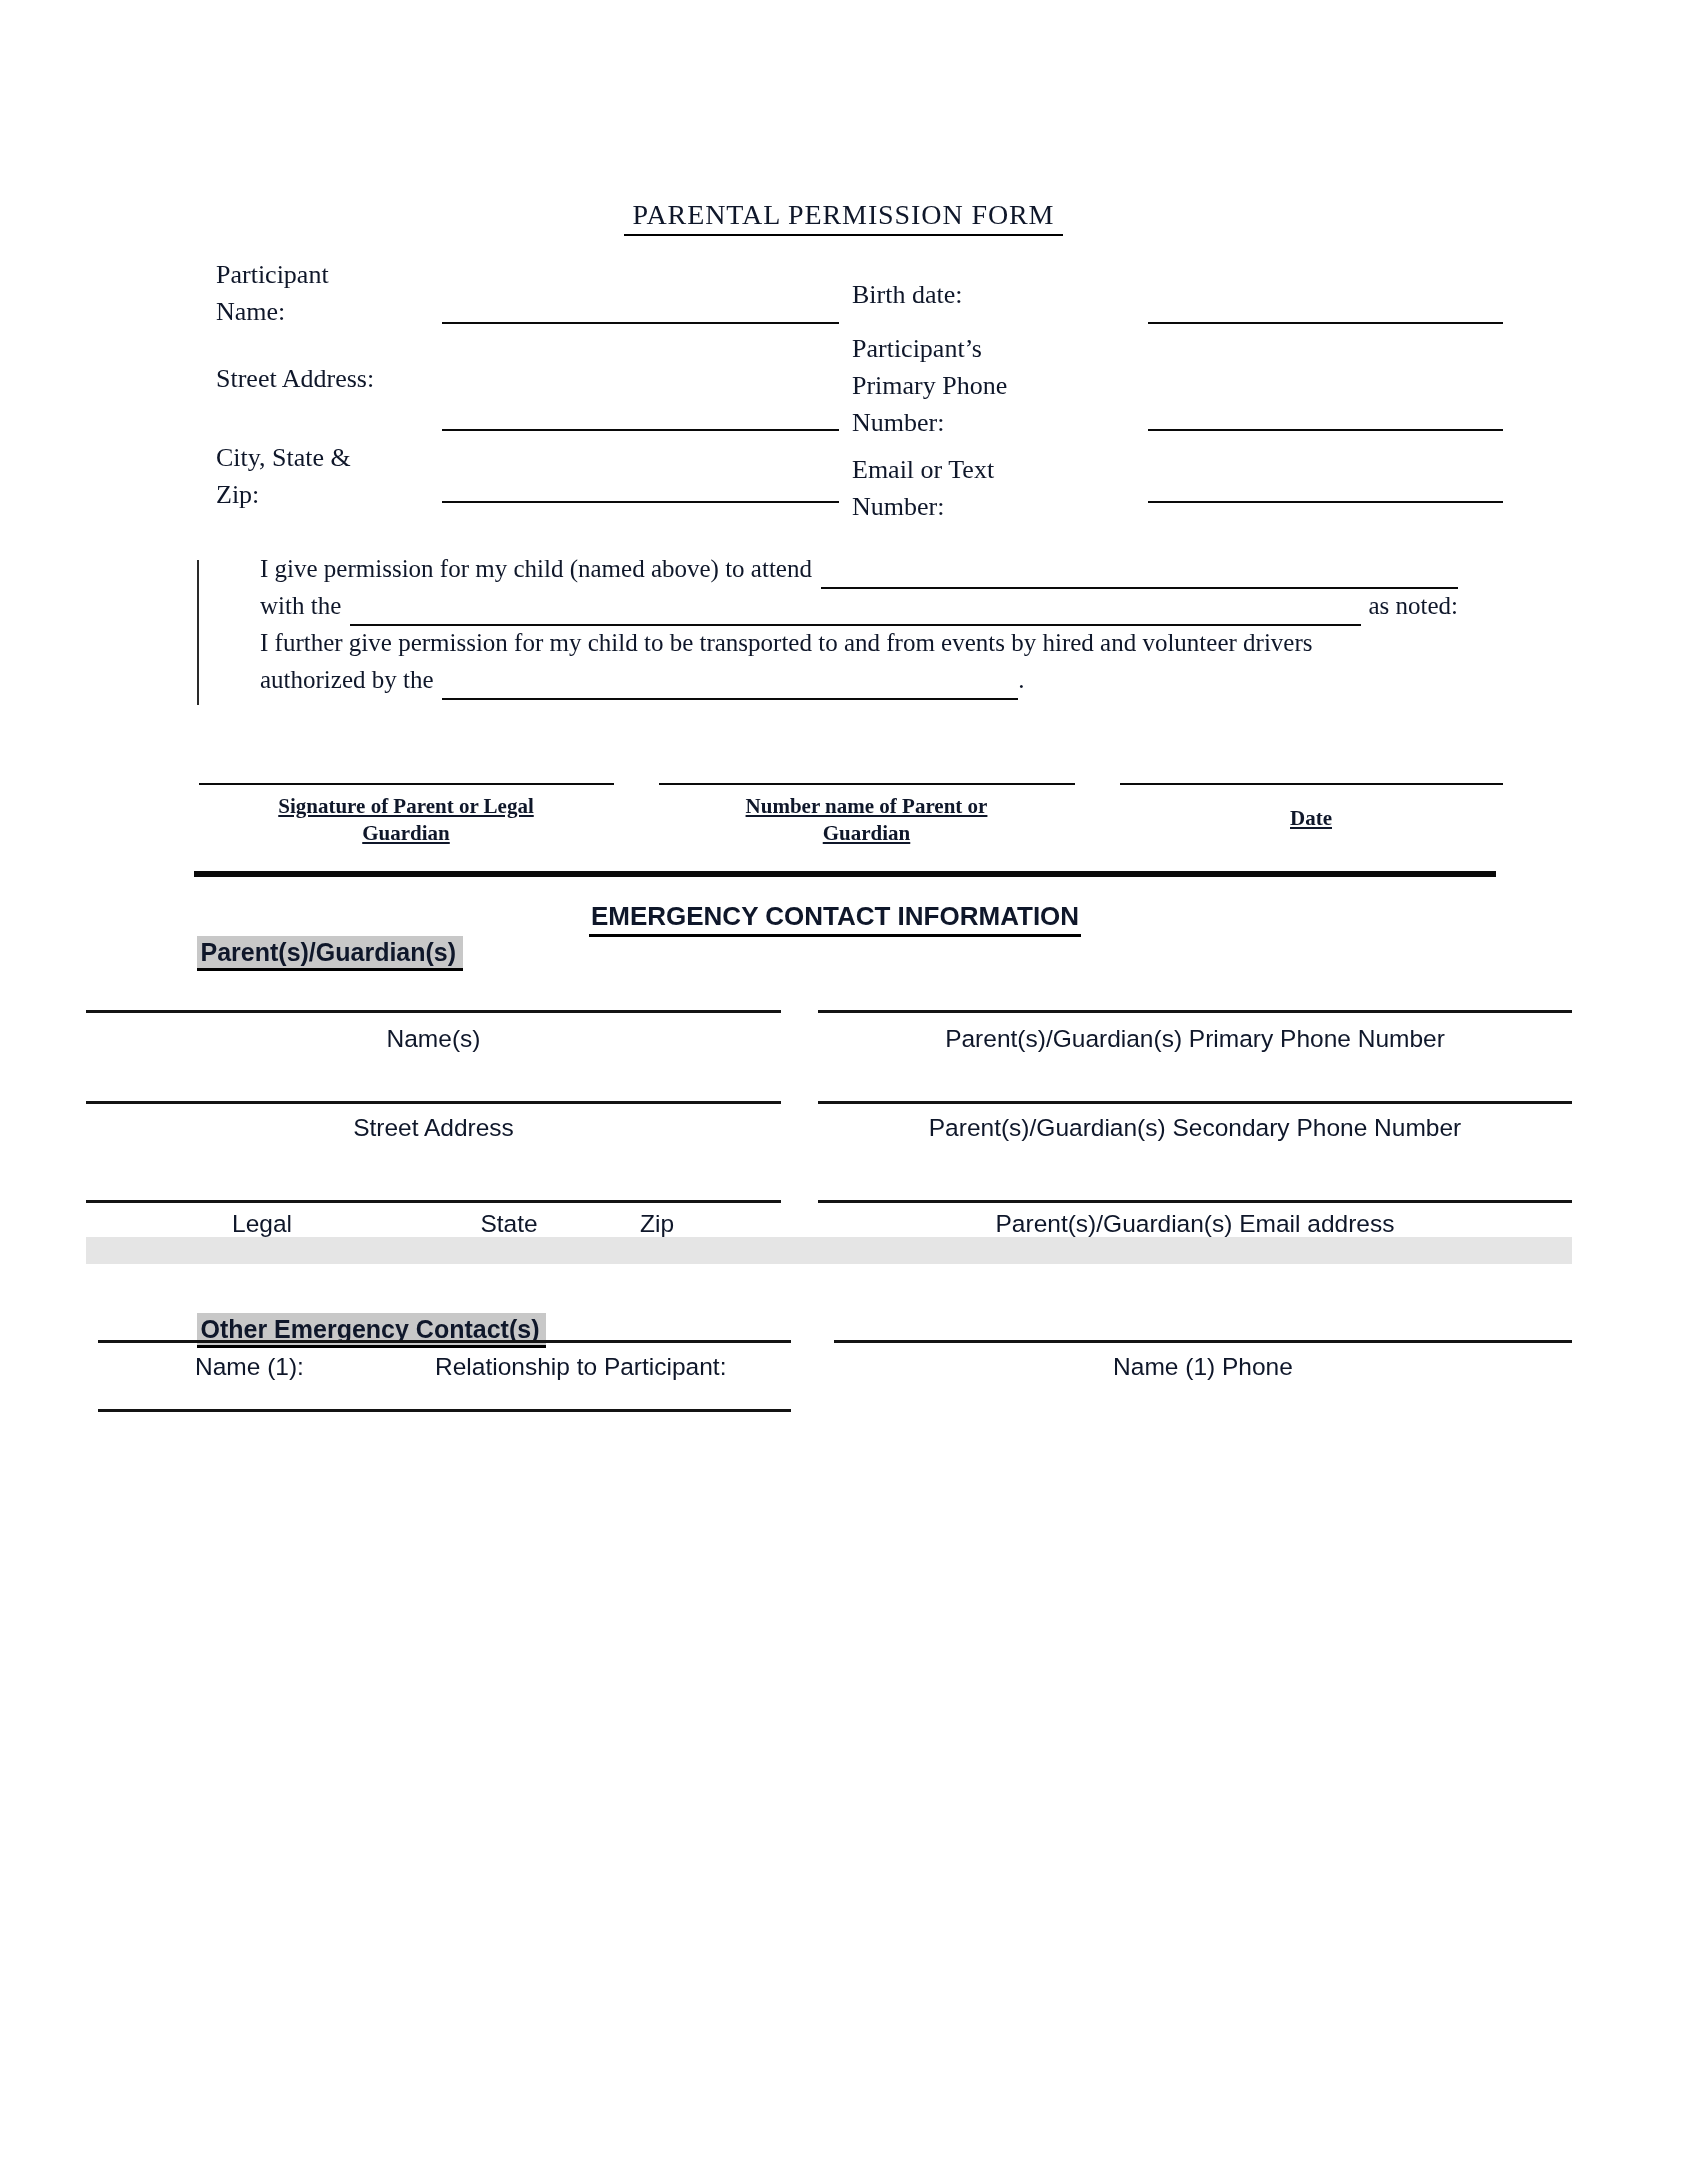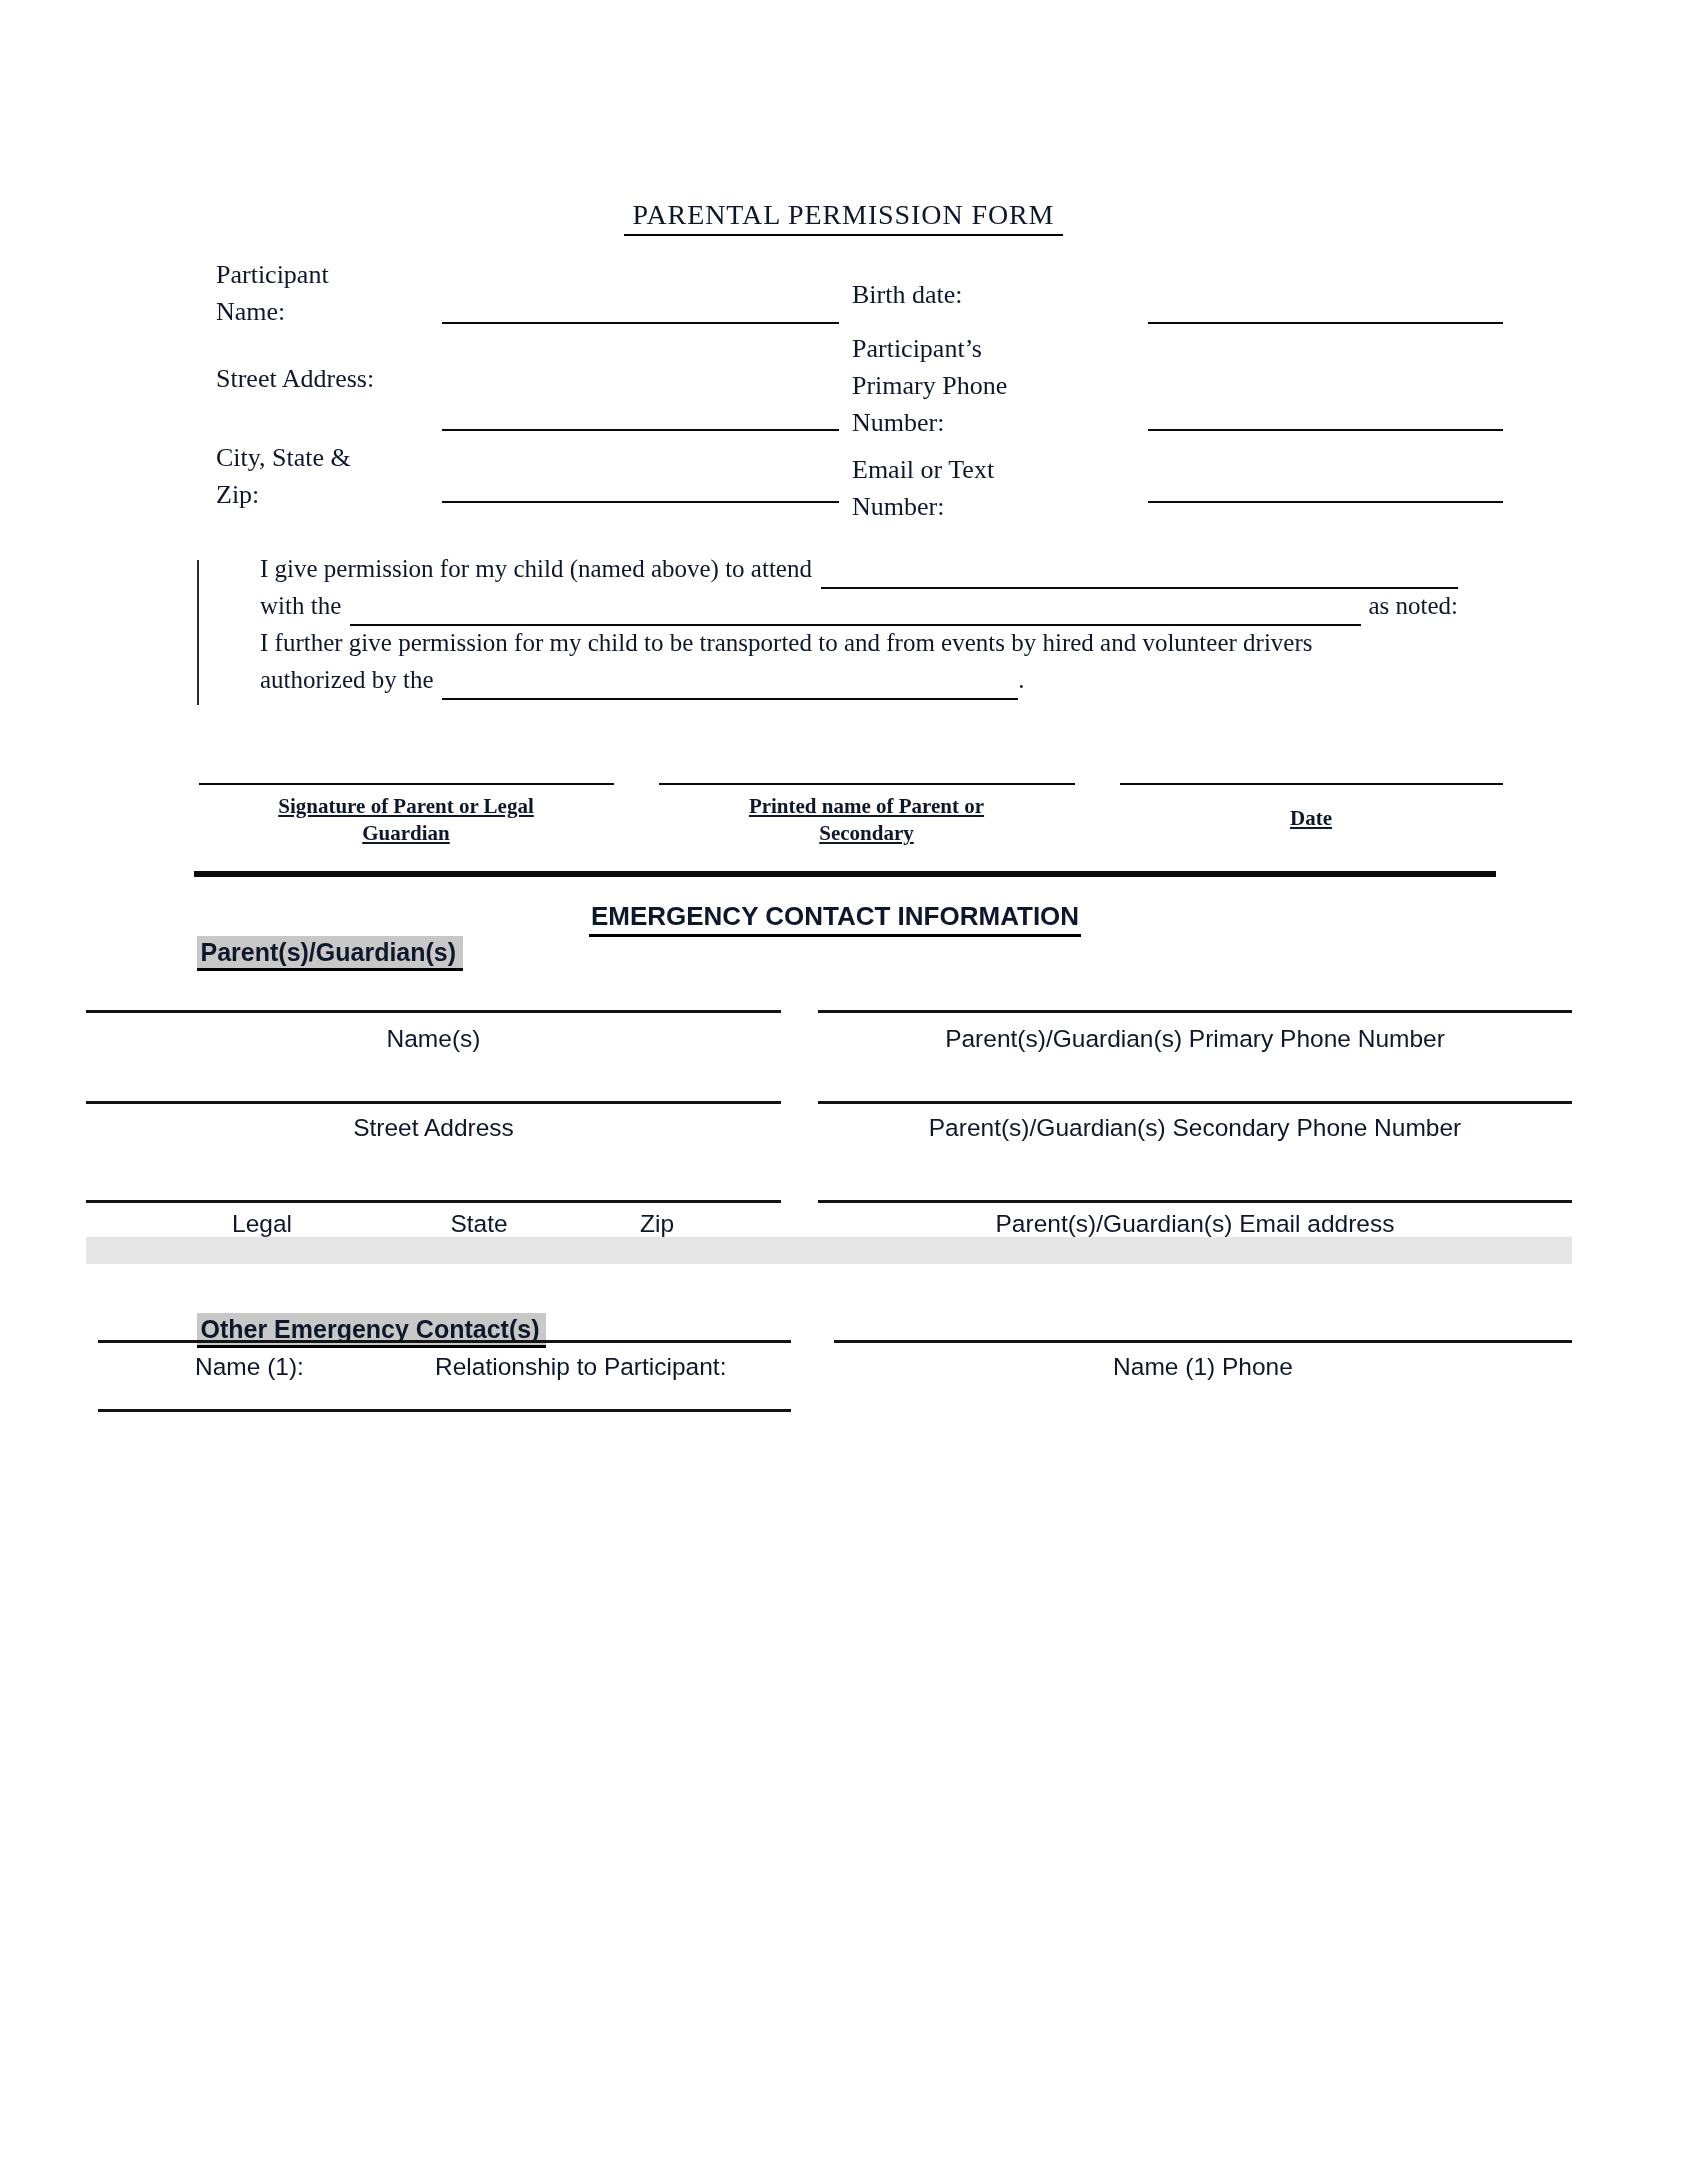--- a/index.html
+++ b/index.html
@@ -164,21 +164,21 @@
       <span class="para-blank" style="width:576px; margin-left:8.7px;"></span>
       <span>.</span>
     </div>
   </div>
 
   <div class="abs sig-line" style="left:199px; top:748px; width:415px;"></div>
   <div class="abs sig-line" style="left:659px; top:748px; width:416px;"></div>
   <div class="abs sig-line" style="left:1120px; top:748px; width:383px;"></div>
 
   <div class="abs sig-label" style="left:249px; top:793px; width:314px;">Signature of Parent or Legal Guardian</div>
-  <div class="abs sig-label" style="left:727px; top:793px; width:279px;">Printed name of Parent or Secondary</div>
+  <div class="abs sig-label" style="left:727px; top:793px; width:279px;">Number name of Parent or Guardian</div>
   <div class="abs sig-label" style="left:1180px; top:805px; width:262px;">Date</div>
 
   <div class="abs thick-rule"></div>
 
   <div class="abs ec-heading-wrap sans">
     <span class="ec-heading">EMERGENCY CONTACT INFORMATION</span>
   </div>
 
   <div class="abs sans" style="left:197px; top:936px;">
     <span class="hl-heading" style="background-color: rgb(200, 200, 200);">Parent(s)/Guardian(s)</span>
@@ -190,21 +190,21 @@
   <div class="abs ec-label sans" style="left:818px; top:1024px; width:754px;">Parent(s)/Guardian(s) Primary Phone Number</div>
 
   <div class="abs ec-field" style="left:86px; top:1064px; width:695px;"></div>
   <div class="abs ec-field" style="left:818px; top:1064px; width:754px;"></div>
   <div class="abs ec-label sans" style="left:86px; top:1113px; width:695px;">Street Address</div>
   <div class="abs ec-label sans" style="left:818px; top:1113px; width:754px;">Parent(s)/Guardian(s) Secondary Phone Number</div>
 
   <div class="abs ec-field" style="left:86px; top:1163px; width:695px;"></div>
   <div class="abs ec-field" style="left:818px; top:1163px; width:754px;"></div>
   <div class="abs ec-label sans" style="left:205px; top:1209px; width:114px;">Legal</div>
-  <div class="abs ec-label sans" style="left:420px; top:1209px; width:118px;">State</div>
+  <div class="abs ec-label sans" style="left:450px; top:1209px; width:118px;">State</div>
   <div class="abs ec-label sans" style="left:607px; top:1209px; width:100px;">Zip</div>
   <div class="abs ec-label sans" style="left:818px; top:1209px; width:754px;">Parent(s)/Guardian(s) Email address</div>
 
   <div class="abs gray-bar" style="background-color: rgb(229, 229, 229);"></div>
 
   <div class="abs sans" style="left:197px; top:1265px;margin-top:48px;">
     <span class="hl-heading" style="background-color: rgb(200, 200, 200);">Other Emergency Contact(s)</span>
   </div>
 
   <div class="abs ec-field" style="left:98px; top:1303px; width:693px;"></div>

